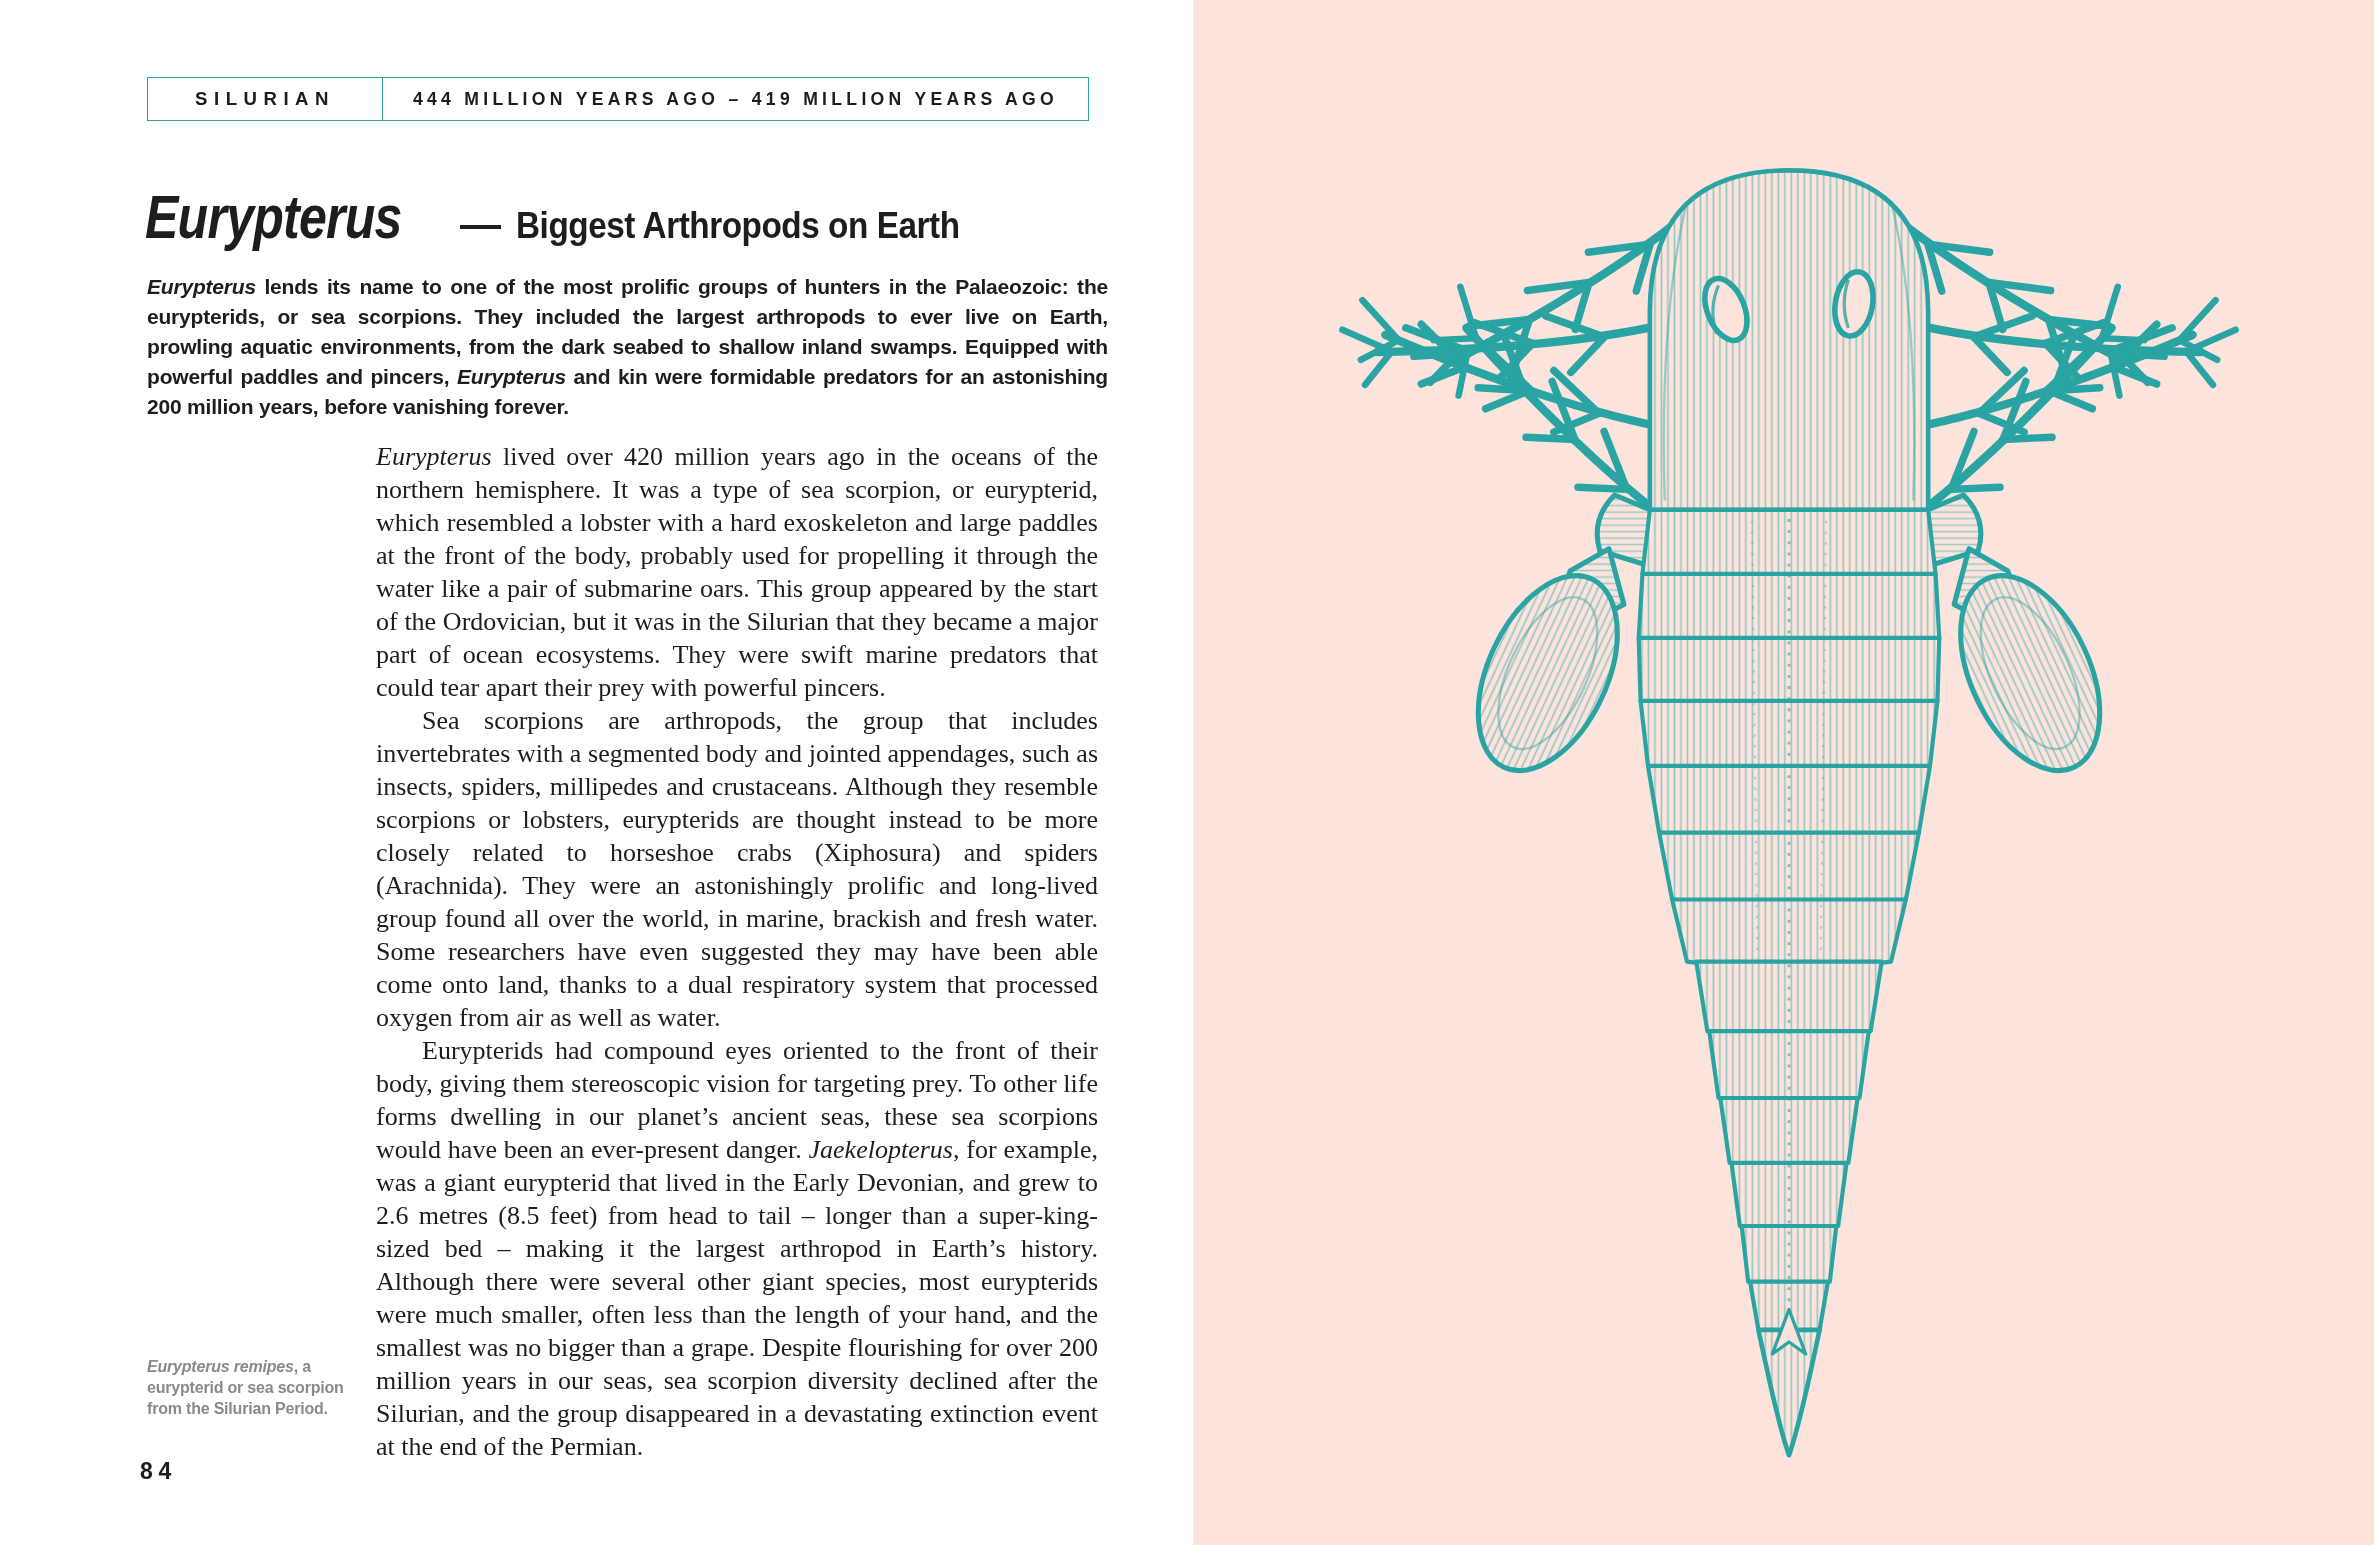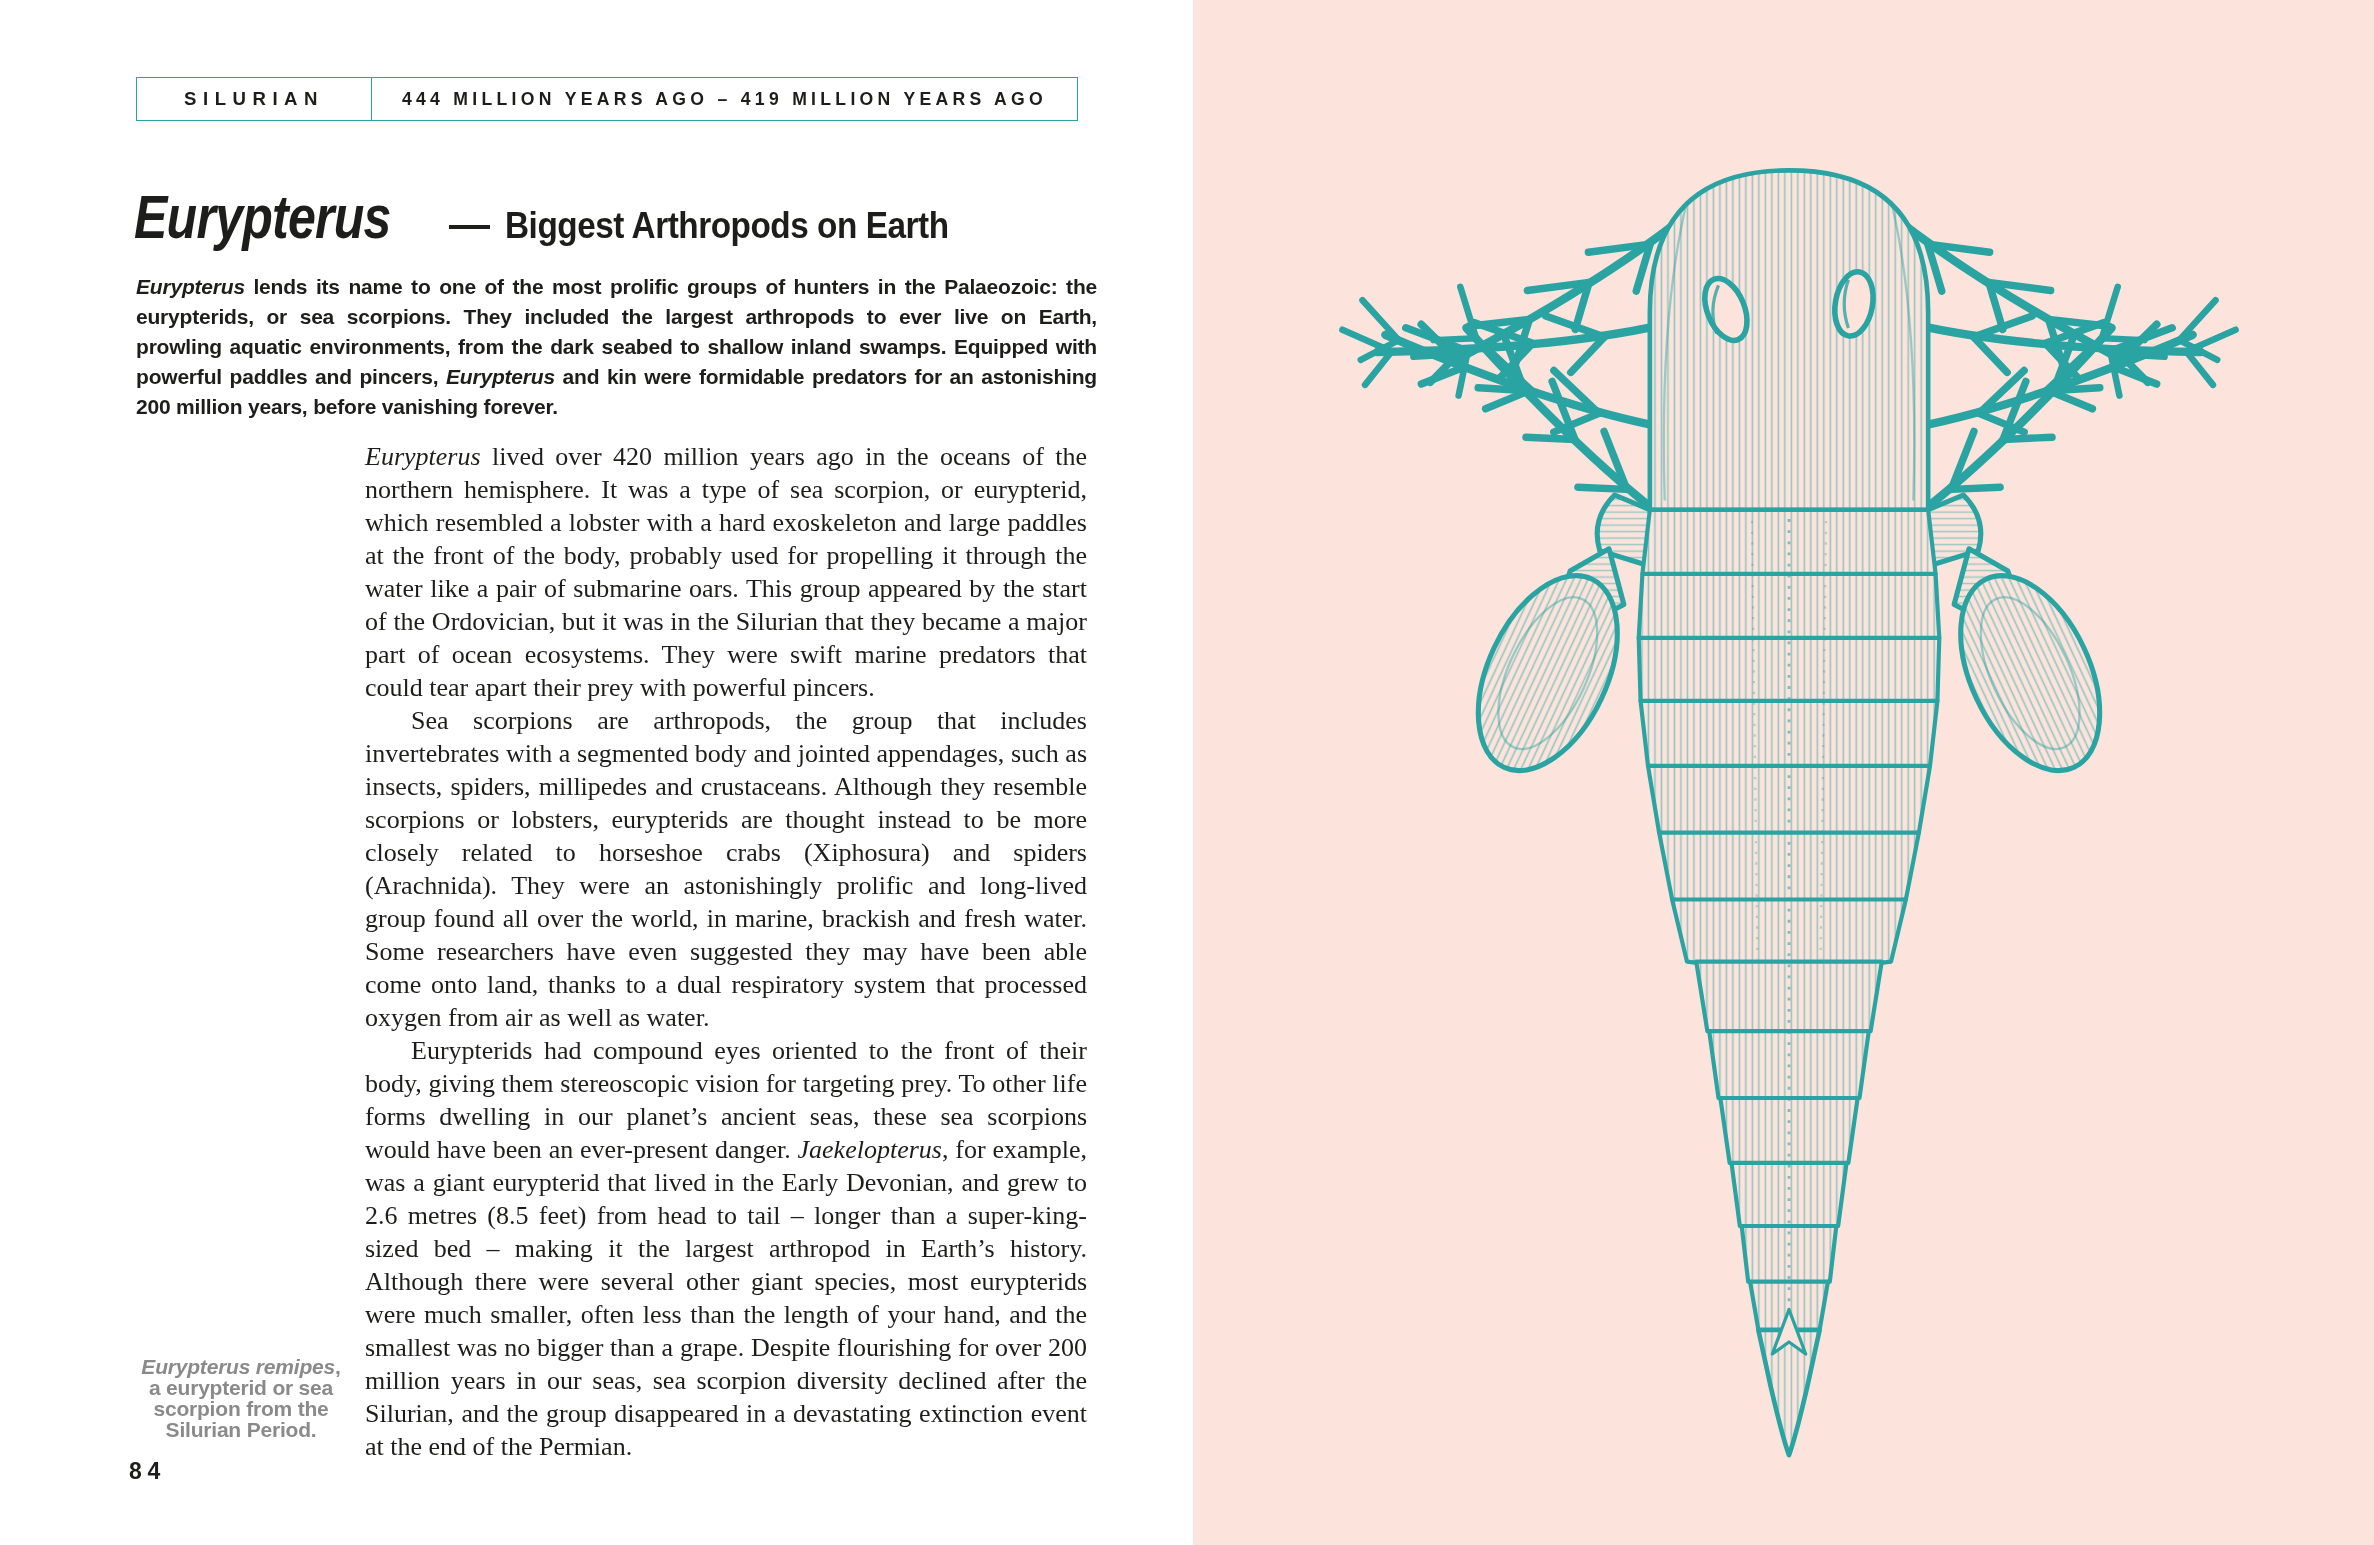--- a/index.html
+++ b/index.html
@@ -6,42 +6,42 @@
     --accent:#2aa3a3;
     --pink:#fce4dc;
     --ink:#1d1d1b;
     --cap:#8a8a8a;
   }
   *{margin:0;padding:0;box-sizing:border-box;}
   html,body{background:#ffffff;}
   .spread{position:relative;width:2375px;height:1545px;background:#ffffff;overflow:hidden;
           font-family:"Liberation Sans",sans-serif;color:var(--ink);}
   
-  .left-page{position:absolute;left:7px;top:0;width:1193px;height:1138px;background:#ffffff;}
+  .left-page{position:absolute;left:18px;top:0;width:1193px;height:1138px;background:#ffffff;}
   .era-tag{position:absolute;left:129px;top:77px;width:942px;height:44px;
            border:1.9px solid var(--accent);display:flex;align-items:stretch;}
   .era-cell{display:flex;align-items:center;justify-content:center;font-weight:700;}
   .era-cell.era{width:235px;border-right:1.9px solid var(--accent);
                 font-size:18.6px;letter-spacing:6.5px;}
   .era-cell.range{flex:1;font-size:17.6px;letter-spacing:4.3px;white-space:nowrap;}
   .page-title{position:absolute;left:127px;top:182px;display:flex;align-items:baseline;gap:15px;white-space:nowrap;}
   .title-genus{display:inline-block;font-size:61px;font-weight:700;font-style:italic;
                transform:scaleX(.82);transform-origin:0 100%;letter-spacing:-0.9px;}
   .title-dash{font-size:41px;font-weight:700;margin-left:-13px;}
   .title-sub{display:inline-block;font-size:37px;font-weight:700;transform:scaleX(.9);
              transform-origin:0 100%;letter-spacing:-0.5px;}
   .intro{position:absolute;left:129px;top:272px;width:961px;
          font-size:21px;font-weight:700;line-height:30px;text-align:justify;letter-spacing:-0.2px;}
   .body-col{position:absolute;left:358px;top:440px;width:722px;
             font-family:Liberation Serif, serif;font-size:26px;line-height:33px;text-align:justify;}
   .body-col p + p{text-indent:46px;}
   .it{font-style:italic;}
   .bd{font-weight:700;}
   .photo-caption{position:absolute;left:129px;top:1356px;width:210px;
-                 font-size:21px;line-height:21px;font-weight:600;color:var(--cap);letter-spacing:-0.2px;text-align:center;}
+                 font-size:16px;line-height:21px;font-weight:600;color:var(--cap);letter-spacing:-0.2px;}
   .folio{position:absolute;left:122px;top:1458px;font-size:23px;font-weight:600;letter-spacing:5.6px;}
   
   .right-page{position:absolute;left:1193px;top:0;width:1182px;height:1545px;background:var(--pink);}
   .engraving{position:absolute;left:160px;top:108px;width:872px;height:1364px;overflow:visible;color:var(--accent);}
 </style>
 </head>
 <body>
 
 <div class="spread">
 

